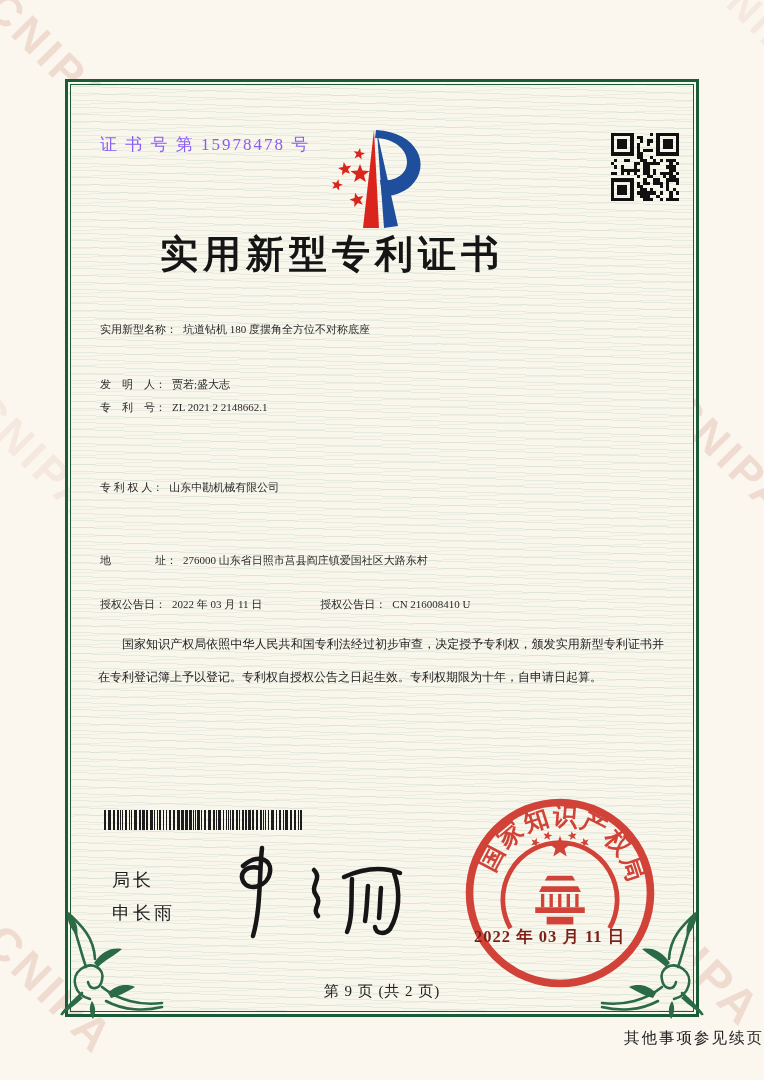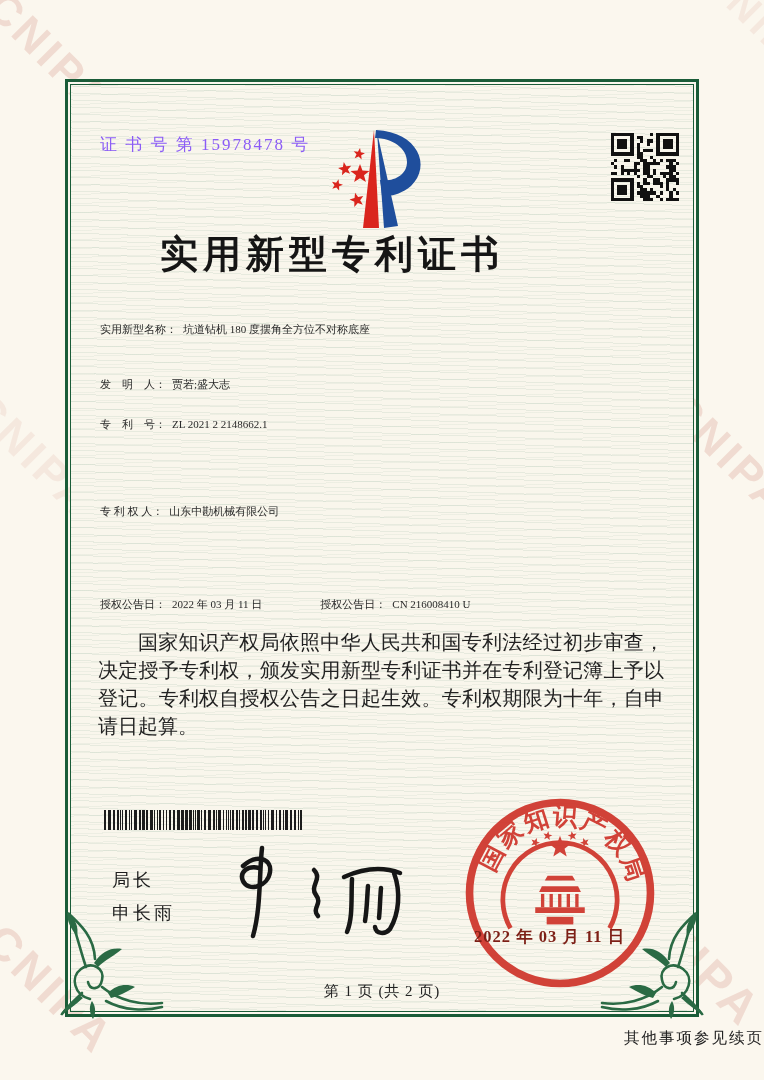--- a/index.html
+++ b/index.html
@@ -33,22 +33,22 @@
 
   .doc-title{position:absolute;left:0;top:229px;width:664px;text-align:center;
              font-size:38px;font-weight:bold;letter-spacing:5px;color:#151515;margin:0;}
 
   .field-row{position:absolute;left:100px;width:568px;font-size:11px;color:#2a2a2a;
              white-space:nowrap;}
   .field-row .flabel{display:inline-block;color:#2a2a2a;}
   .field-row .fvalue{margin-left:6px;}
   .pair2{margin-left:58px;}
 
-  .body-text{position:absolute;left:98px;top:628px;width:566px;font-size:20px;
-             line-height:28px;color:#222;}
+  .body-text{position:absolute;left:98px;top:628px;width:566px;font-size:12px;
+             line-height:33px;color:#222;}
   .body-text p{margin:0;text-indent:2em;text-align:justify;}
 
   .barcode{position:absolute;left:104px;top:810px;width:200px;height:20px;}
 
   .signer-title{position:absolute;left:112px;top:868px;font-family:Liberation Sans, sans-serif;
                 font-size:18px;letter-spacing:3px;color:#1d1d1d;}
   .signer-name{position:absolute;left:112px;top:901px;font-family:Liberation Serif, serif;
                font-size:18px;letter-spacing:3px;color:#1d1d1d;}
   .signature{position:absolute;left:218px;top:842px;width:200px;height:100px;}
 
@@ -271,25 +271,28 @@
   </svg>
 
   <h1 class="doc-title">实用新型专利证书</h1>
 
   <div class="field-row" style="top:322px;">
     <span class="flabel">实用新型名称：</span><span class="fvalue">坑道钻机 180 度摆角全方位不对称底座</span>
   </div>
   <div class="field-row" style="top:377px;">
     <span class="flabel">发　明　人：</span><span class="fvalue">贾若;盛大志</span>
   </div>
-  <div class="field-row" style="top:417px;">
+  <div class="field-row" style="top:400px;">
     <span class="flabel">专　利　号：</span><span class="fvalue">ZL 2021 2 2148662.1</span>
   </div>
-  <div class="field-row" style="top:504px;">
+  <div class="field-row" style="top:480px;">
     <span class="flabel">专 利 权 人：</span><span class="fvalue">山东中勘机械有限公司</span>
+  </div>
+  <div class="field-row" style="top:553px;">
+    <span class="flabel">地　　　　址：</span><span class="fvalue">276000 山东省日照市莒县阎庄镇爱国社区大路东村</span>
   </div>
   <div class="field-row" style="top:597px;">
     <span class="flabel">授权公告日：</span><span class="fvalue">2022 年 03 月 11 日</span><span class="pair2"><span class="flabel">授权公告日：</span><span class="fvalue">CN 216008410 U</span></span>
   </div>
 
   <div class="body-text">
     <p>国家知识产权局依照中华人民共和国专利法经过初步审查，决定授予专利权，颁发实用新型专利证书并在专利登记簿上予以登记。专利权自授权公告之日起生效。专利权期限为十年，自申请日起算。</p>
   </div>
 
   <svg class="barcode" viewBox="0 0 200 20" preserveAspectRatio="none">
@@ -393,16 +396,16 @@
         <rect x="97" y="106" width="3.5" height="14"></rect>
       <rect x="106" y="106" width="3.5" height="14"></rect>
         <rect x="115" y="106" width="3.5" height="14"></rect>
       <rect x="124" y="106" width="3.5" height="14"></rect>
       <rect x="82" y="120" width="52" height="6"></rect>
       <rect x="94" y="130" width="28" height="8"></rect>
     </g>
   </svg>
   <span class="seal-date">2022 年 03 月 11 日</span>
 
-  <span class="page-num">第 1 页 (共 2 页)</span>
+  <span class="page-num">第 9 页 (共 2 页)</span>
   <span class="footer-note">其他事项参见续页</span>
 
 </div>
 
 </body></html>

